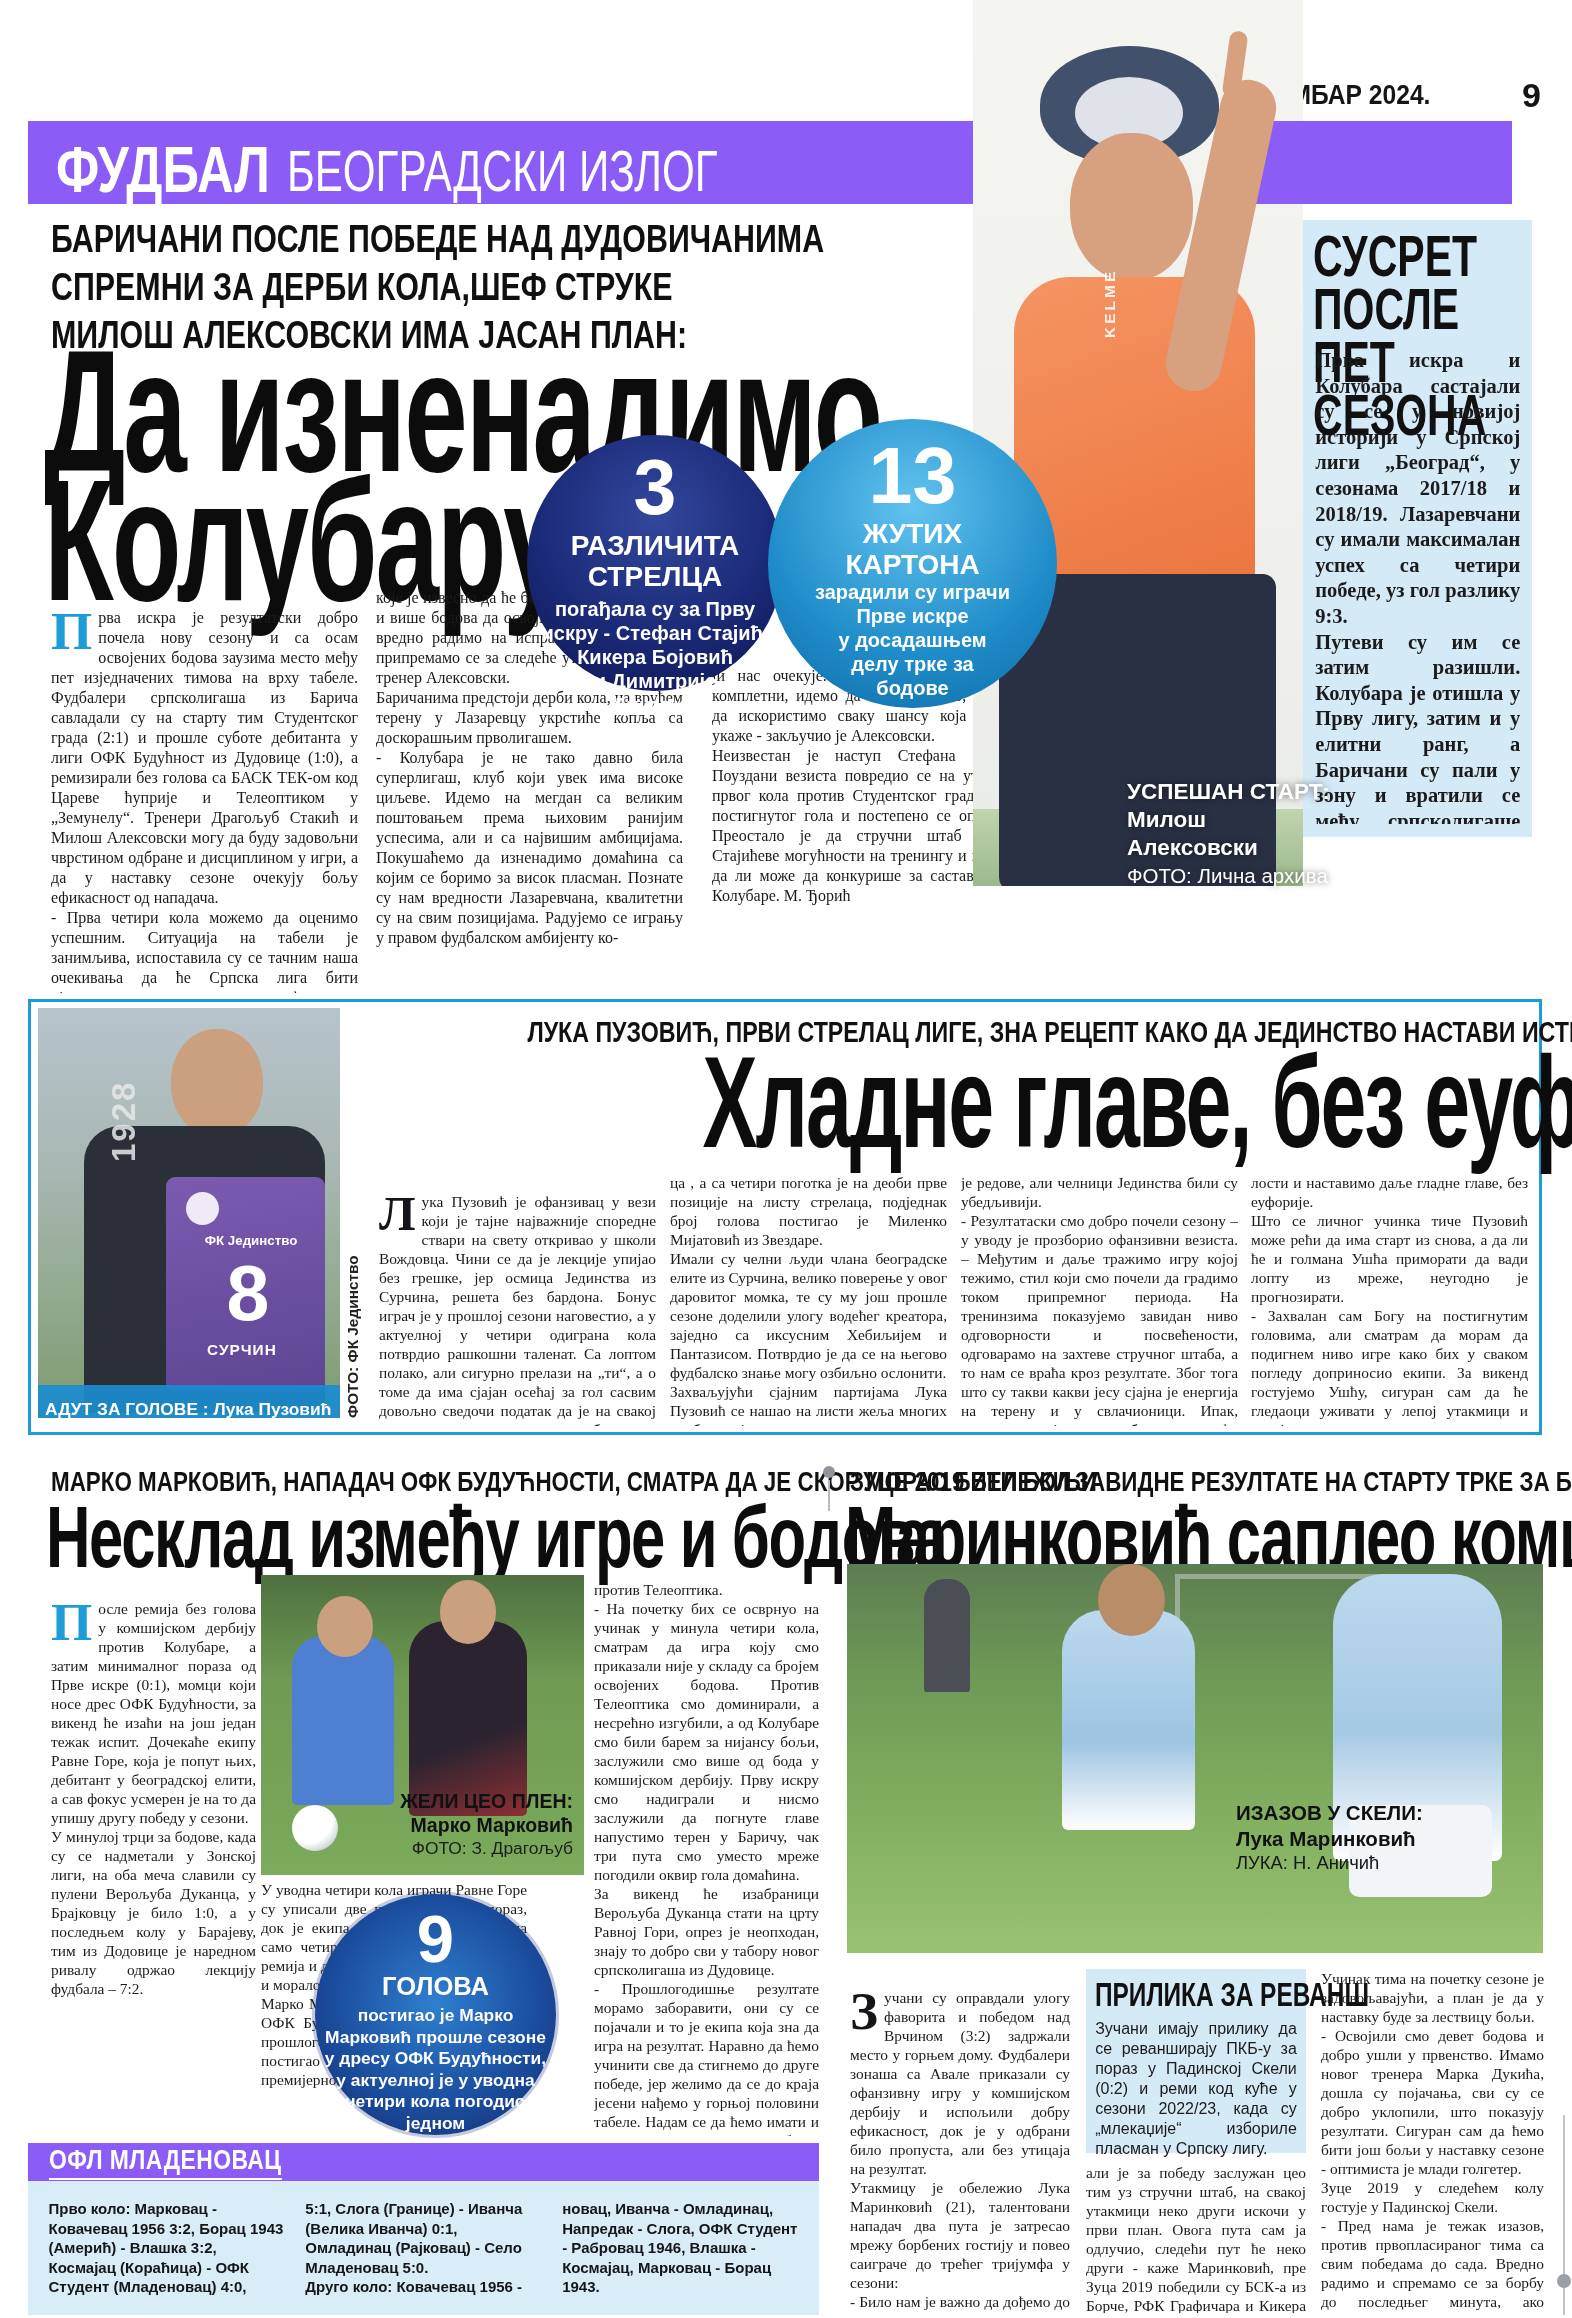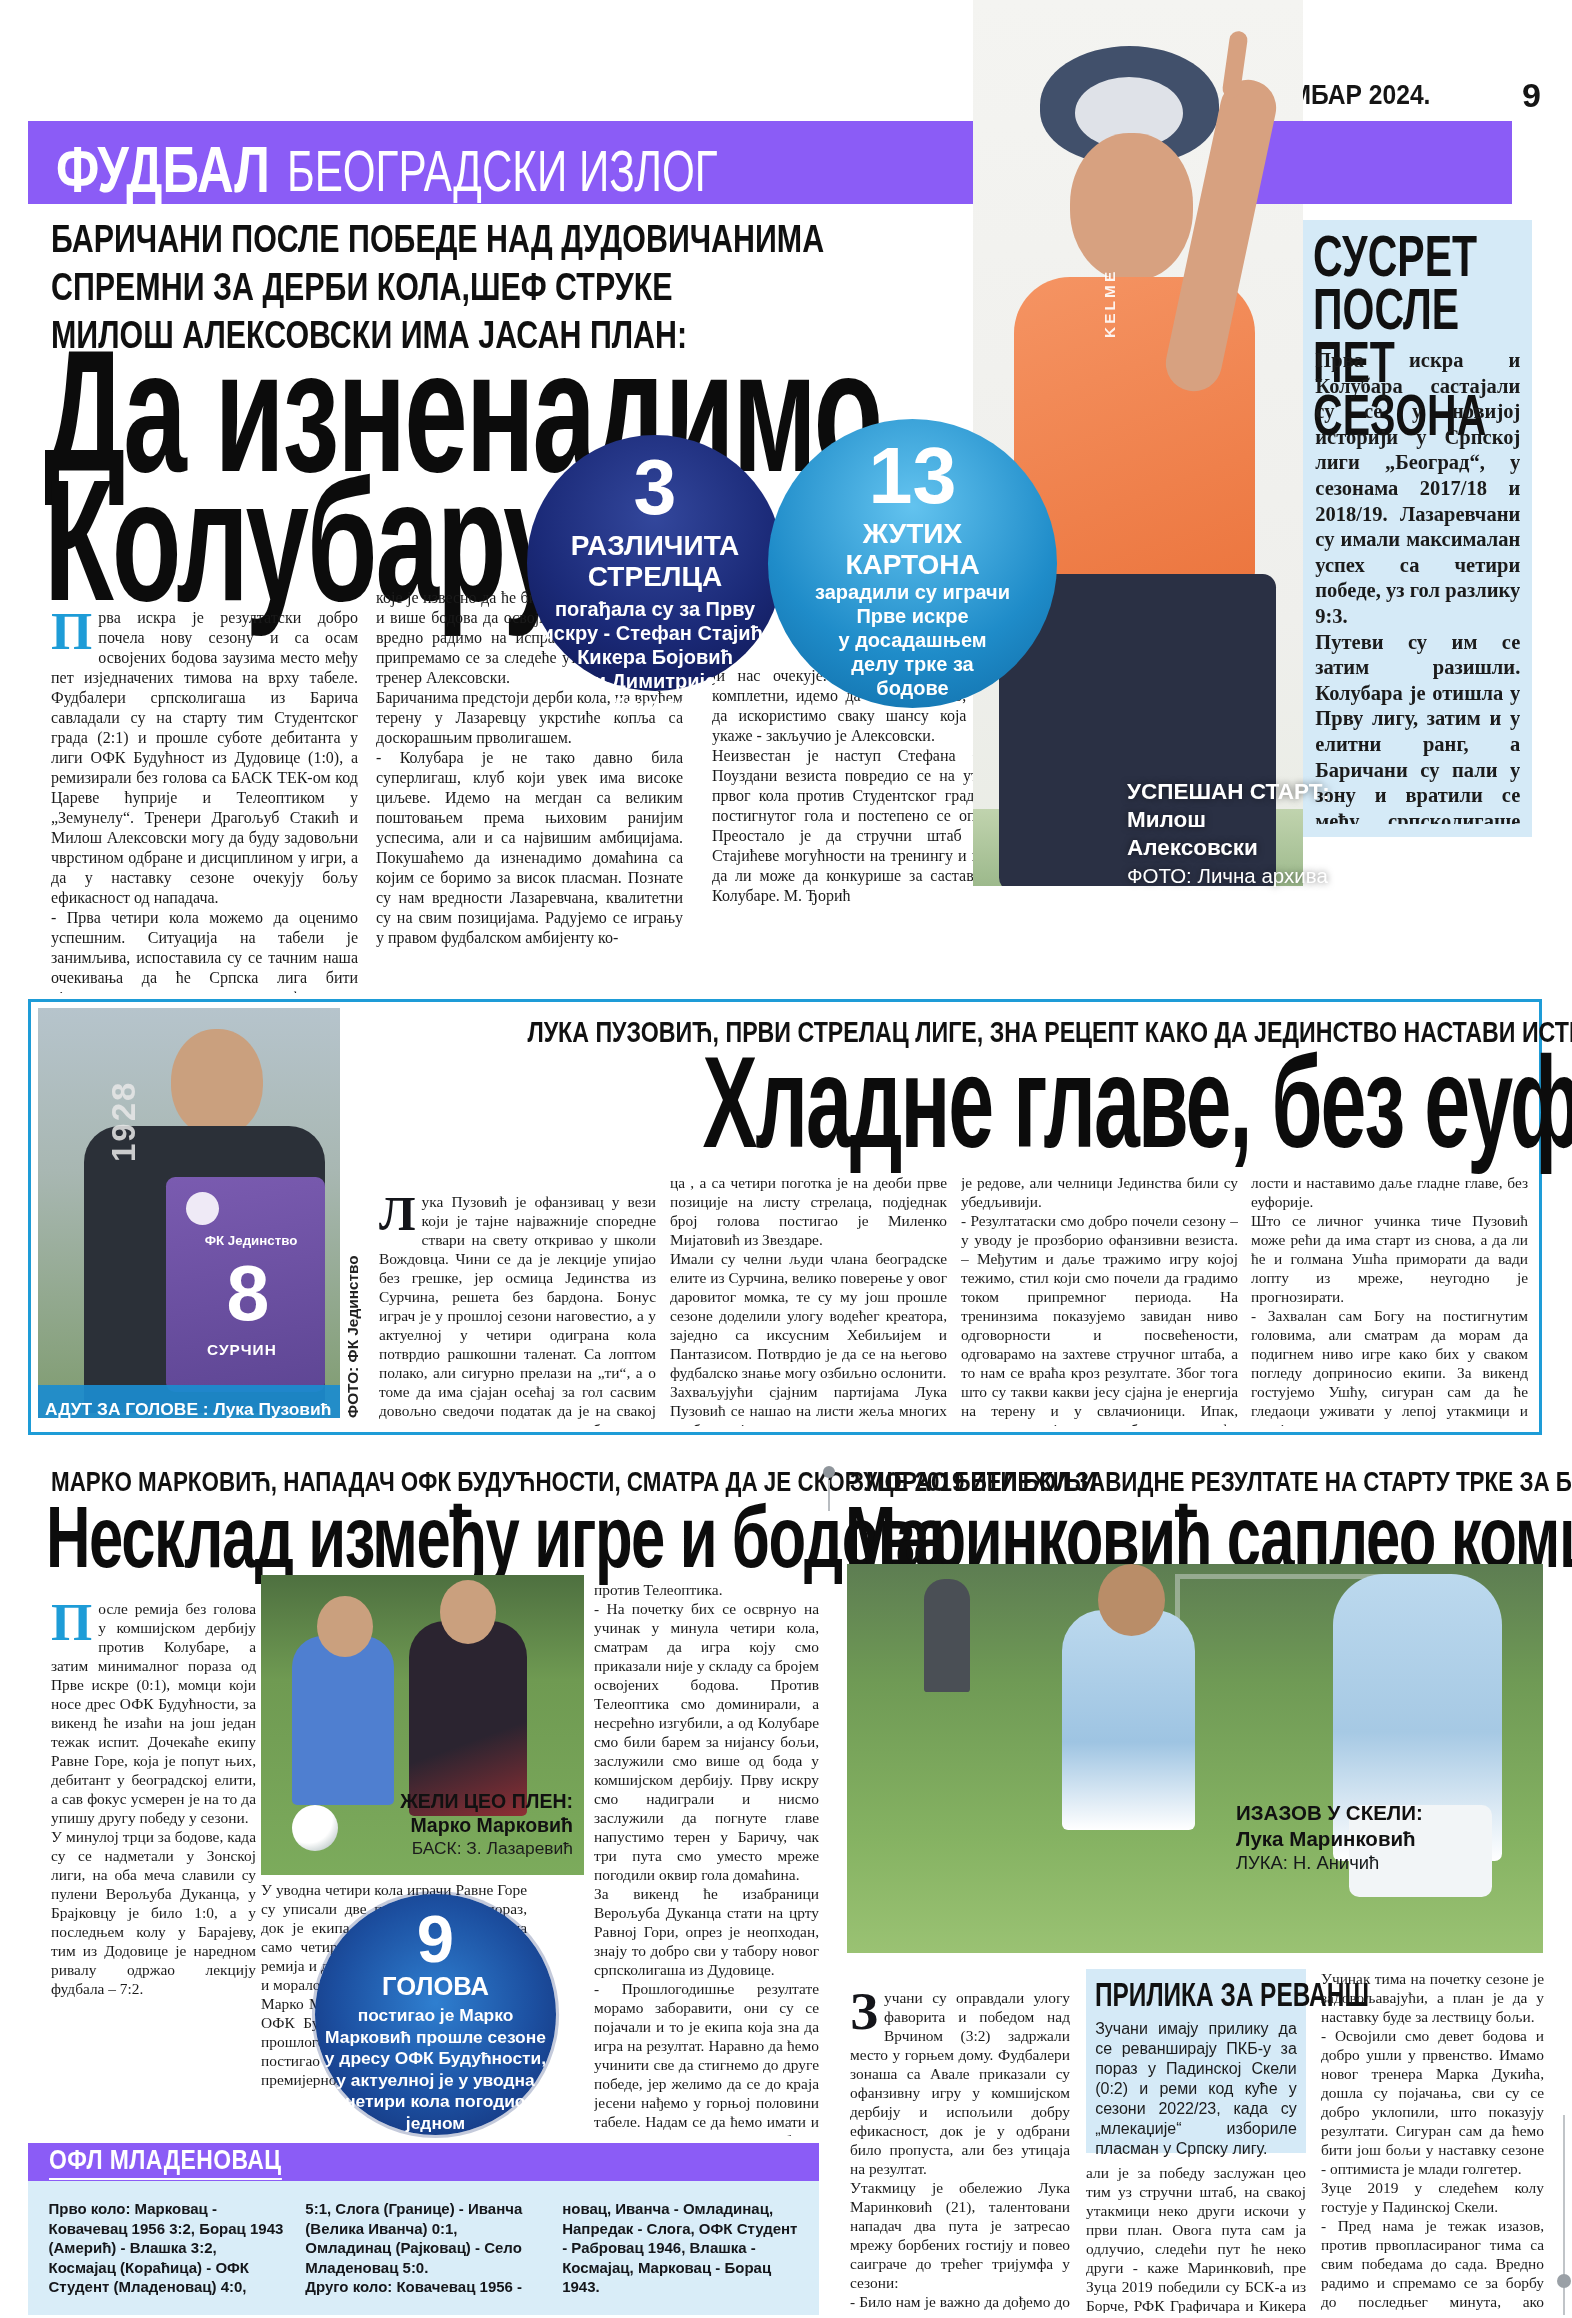--- a/index.html
+++ b/index.html
@@ -169,21 +169,21 @@
 
   <div class="abs" style="left:261px;top:1575px;width:323px;height:300px;overflow:hidden;background:linear-gradient(180deg,#4e7040 0%,#6f9a52 35%,#7cab5c 100%);">
     <div class="abs" style="left:31px;top:61px;width:102px;height:169px;background:#4f7fd0;border-radius:31px 31px 5.1px 5.1px;"></div>
     <div class="abs" style="left:56px;top:20.5px;width:56px;height:61px;background:#caa07e;border-radius:50%;"></div>
     <div class="abs" style="left:148px;top:46px;width:118px;height:195px;background:linear-gradient(160deg,#2b2430 60%,#8f2f34);border-radius:36px 36px 5.1px 5.1px;"></div>
     <div class="abs" style="left:179px;top:5.1px;width:56px;height:64px;background:#caa07e;border-radius:50%;"></div>
     <div class="abs" style="left:31px;top:230px;width:46px;height:46px;background:radial-gradient(circle at 35% 30%,#fff 55%,#9aa 100%);border-radius:50%;"></div>
     <div class="abs" style="left:128px;top:215px;width:184px;text-align:right;">
       <div class="capt-strong" style="font-size:19.5px;line-height:23.6px;">ЖЕЛИ ЦЕО ПЛЕН:</div>
       <div class="capt-strong" style="font-size:19.5px;line-height:23.6px;">Марко Марковић</div>
-      <div style="font-size:17.4px;line-height:22.5px;color:#1c1c1c;">БАСК: З. Лазаревић</div>
+      <div style="font-size:17.4px;line-height:22.5px;color:#1c1c1c;">ФОТО: З. Драгољуб</div>
     </div>
   </div>
 
   <div class="abs body-txt pre" style="left:261px;top:1880px;width:266px;height:253px;font-size:15.4px;line-height:19px;">У уводна четири кола играчи Равне Горе су уписали две победе, реми и пораз, док је екипа из Дудовице инкасирала само четири бода, уз скор од победе, ремија и два пораза. Свакако да је могло и морало боље.
 Марко Марковић, хитроноги офанзивац ОФК Будућности, био је актер у оба прошлогодишња дуела, а и први је постигао погодак за Будућност, у премијерном српсколигашком кол,</div>
 
   <div class="abs circle" style="left:315px;top:1894px;width:241px;height:241px;z-index:3;
               background:radial-gradient(circle at 50% 45%,#2f7fd0 0%,#1c4fa0 55%,#122a6e 100%);box-shadow:0 0 0 3.1px rgba(18,42,110,.25);">
     <div class="num" style="font-size:67px;line-height:67px;margin-top:11.3px;">9</div>
     <div class="lbl" style="font-size:25.6px;line-height:29px;">ГОЛОВА</div>

